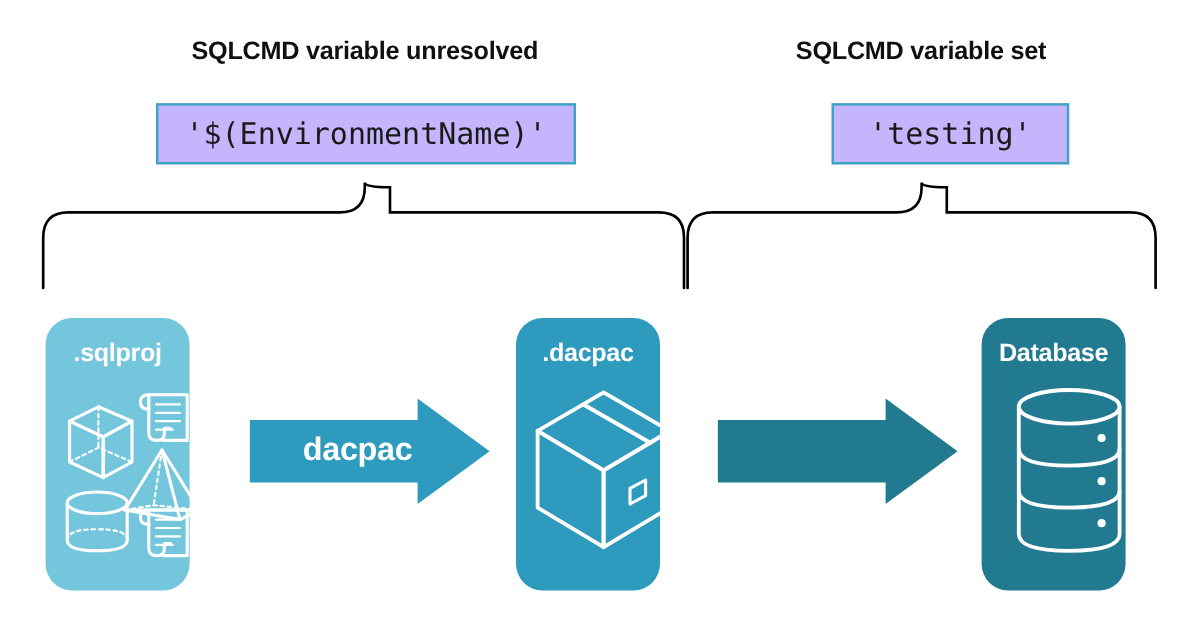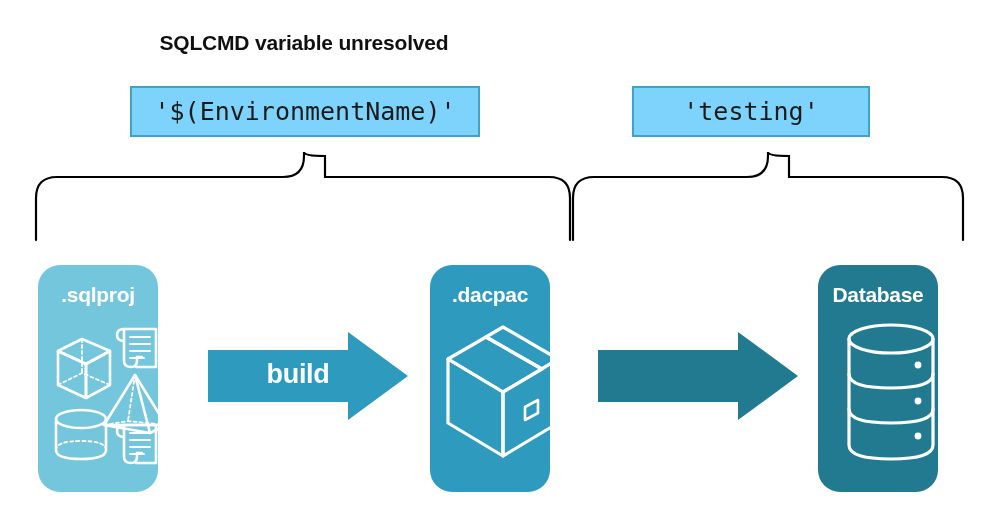--- a/index.html
+++ b/index.html
@@ -31,34 +31,34 @@
     letter-spacing: -0.2px;
     text-align: center;
     white-space: nowrap;
   }
   #heading-left  { left: 0px;   top: 30px; width: 608px; }
   #heading-right { left: 572px; top: 30px; width: 391px; }
 
   
   .code-box {
     position: absolute;
-    background: #7dd3fc;
+    background: #c4b5fd;
     border: 2px solid #3da5c4;
     box-sizing: border-box;
     display: flex;
     align-items: center;
     justify-content: center;
     font-family: "DejaVu Sans Mono", "Liberation Mono", monospace;
     font-size: 25px;
     line-height: 1;
     color: #1a1a1a;
     white-space: nowrap;
   }
   #code-box-left  { left: 130px; top: 86px; width: 350px; height: 51px; }
-  #code-box-right { left: 632px; top: 86px; width: 238px; height: 51px; }
+  #code-box-right { left: 693px; top: 86px; width: 198px; height: 51px; }
 
   
   .brace {
     position: absolute;
     top: 148px;
     left: 0;
     width: 1000px;
     height: 100px;
     pointer-events: none;
   }
@@ -126,20 +126,21 @@
   #arrow-build-label  { left: 218px; }
   #arrow-deploy-label { left: 608px; }
 </style>
 </head>
 <body>
 
 <div id="canvas">
 
   <div class="heading" id="heading-left">SQLCMD variable unresolved</div>
 
+  <div class="heading" id="heading-right">SQLCMD variable set</div>
 
   <div class="code-box" id="code-box-left">'$(EnvironmentName)'</div>
 
   <div class="code-box" id="code-box-right">'testing'</div>
 
   <svg class="brace" viewBox="0 0 1000 100" xmlns="http://www.w3.org/2000/svg">
     <path d="M36,92 L36,50 Q36,29 57,29 L283,29 Q304,29 304,8 L304,4
              Q304,8 325,8 L325,29 Q325,29 325,29 L549,29 Q570,29 570,50 L570,92" fill="none" stroke="#000000" stroke-width="2.2" stroke-linecap="round" transform="translate(0,0)"></path>
   </svg>
 
@@ -223,19 +224,19 @@
         <circle cx="100" cy="52" r="3.4" fill="#ffffff" stroke="none"></circle>
         <circle cx="100" cy="88" r="3.4" fill="#ffffff" stroke="none"></circle>
         <circle cx="100" cy="123" r="3.4" fill="#ffffff" stroke="none"></circle>
       </g>
     </svg>
   </div>
 
   <svg class="arrow" id="arrow-build" viewBox="0 0 200 88" xmlns="http://www.w3.org/2000/svg">
     <path d="M0,18 L140,18 L140,0 L200,44 L140,88 L140,70 L0,70 Z" fill="#2e9bbe"></path>
   </svg>
-  <div class="arrow-label" id="arrow-build-label">build</div>
+  <div class="arrow-label" id="arrow-build-label">dacpac</div>
 
   <svg class="arrow" id="arrow-deploy" viewBox="0 0 200 88" xmlns="http://www.w3.org/2000/svg">
     <path d="M0,18 L140,18 L140,0 L200,44 L140,88 L140,70 L0,70 Z" fill="#227a91"></path>
   </svg>
 
 </div>
 
 </body></html>

